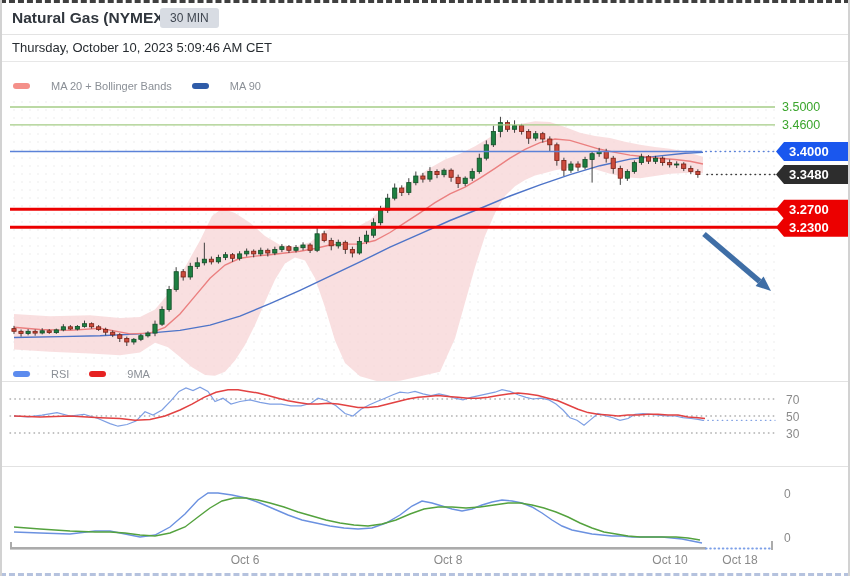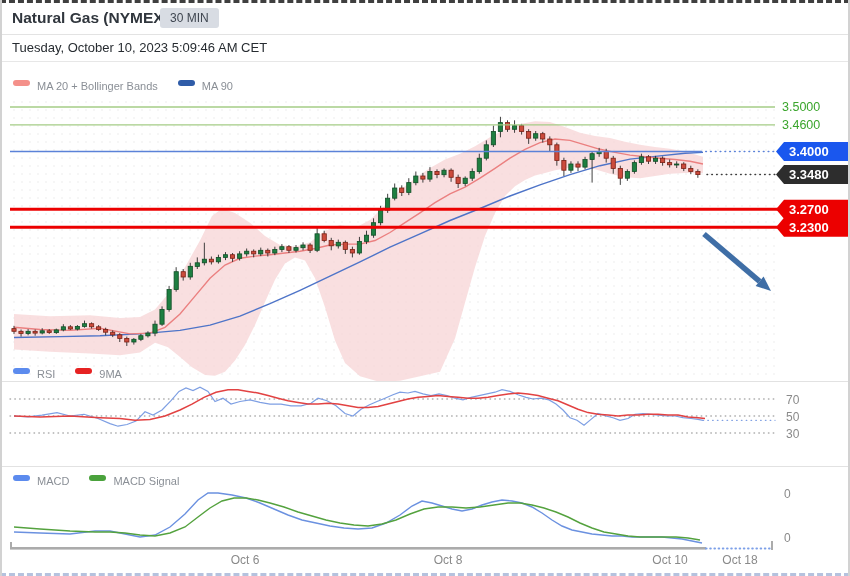--- a/index.html
+++ b/index.html
@@ -14,39 +14,39 @@
   .title{position:absolute;left:12px;top:6px;font-size:15.5px;font-weight:bold;color:#30363d;}
   .badge{position:absolute;left:160px;top:5px;background:#d8dce3;color:#3f4650;
          font-size:12px;padding:3px 10px;border-radius:3px;}
   .dateline{position:absolute;left:12px;top:40px;font-size:13px;color:#272c31;}
   .sep{position:absolute;left:0;width:100%;height:1px;background:#e7e7e7;}
   .panel{position:absolute;left:0;width:850px;}
   .texture{position:absolute;left:10px;top:36px;width:766px;height:282px;
            background-image:radial-gradient(rgba(0,0,0,0.035) 1px,transparent 1px);
            background-size:8px 8px;}
   .legend{position:absolute;display:flex;gap:20px;align-items:center;z-index:5;}
-  .legend .li{display:flex;gap:7px;font-size:11px;color:#8a8f96;}
+  .legend .li{display:flex;align-items:center;gap:21px;font-size:11px;color:#8a8f96;}
   .sw{display:inline-block;width:17px;height:6px;border-radius:3px;}
   .credit{position:absolute;right:13px;top:17px;font-size:11px;color:#b2b2b2;z-index:5;}
   svg{position:absolute;left:0;top:0;}
 </style>
 </head>
 <body>
 
 <div class="page">
   <div class="edge top"></div>
   <div class="edge bottom"></div>
   <div class="edge left"></div>
   <div class="edge right"></div>
 
   <div class="header">
     <span class="title">Natural Gas (NYMEX)</span>
     <span class="badge">30 MIN</span>
   </div>
-  <div class="dateline">Tuesday, October 10, 2023 5:09:46 AM CET</div>
+  <div class="dateline">Thursday, October 10, 2023 5:09:46 AM CET</div>
   <div class="sep" style="top:61px"></div>
 
   <div class="panel" style="top:62px;height:319px">
     <div class="texture"></div>
     <div class="legend" style="left:13px;top:18px">
       <span class="li">
         <i class="sw" style="background: rgb(244, 144, 138);"></i>
         <span>MA 20 + Bollinger Bands</span>
       </span>
       <span class="li">
@@ -304,30 +304,20 @@
         <text x="786" y="77.5" fill="#8a8a8a" font-size="12" font-family="Liberation Sans, sans-serif">30</text>
         <polyline points="14,56.0 28,56.9 42,55.1 57,52.6 70,56.0 84,54.3 98,58.5 110,63.6 118,66.2 127,64.5 136,61.1 145,51.8 153,55.1 162,50.0 171,40.7 179,31.4 186,27.9 193,30.5 200,27.1 208,31.4 215,41.5 223,38.2 231,44.1 240,41.5 250,39.9 260,42.4 270,44.1 281,44.1 291,45.8 301,45.8 311,43.3 318,38.2 327,40.7 336,45.8 345,53.5 353,56.0 361,49.2 369,45.0 377,41.5 385,38.2 393,34.8 400,32.2 408,33.0 415,31.4 423,33.9 431,35.6 439,33.9 447,35.6 455,38.2 463,39.9 471,37.3 479,35.6 487,33.9 495,32.2 502,29.7 510,31.4 518,34.8 526,37.3 533,39.0 541,38.2 549,39.9 556,44.1 563,50.0 570,57.7 577,60.3 584,65.3 591,59.4 598,53.5 606,56.0 613,57.7 620,60.3 628,58.5 635,54.3 643,53.5 651,54.3 659,55.1 667,56.0 675,56.0 683,57.7 691,58.5 698,59.4 703,60.3" fill="none" stroke="#7e9fe3" stroke-width="1.2"></polyline>
         <polyline points="14,56.0 40,56.9 70,56.0 100,57.7 120,58.5 135,60.3 150,59.4 165,56.0 180,50.0 192,44.1 204,37.3 216,32.2 228,29.7 238,29.7 248,31.4 258,33.0 268,35.6 278,38.2 288,40.7 298,42.4 308,44.1 318,44.1 328,43.3 338,44.1 348,45.8 358,47.5 368,47.5 378,46.6 388,44.1 398,41.5 408,39.0 418,37.3 428,36.5 438,35.6 448,36.5 458,37.3 468,38.2 478,38.2 488,37.3 498,35.6 508,33.9 518,33.0 528,33.9 538,35.6 548,38.2 558,40.7 568,45.0 578,49.2 588,52.6 598,54.3 608,55.1 618,56.0 628,55.1 638,55.1 648,54.3 658,54.3 668,55.1 678,55.1 688,56.9 698,57.7 705,58.5" fill="none" stroke="#e24242" stroke-width="1.5"></polyline>
         <line x1="703" y1="60.3" x2="775" y2="60.3" stroke="#7e9fe3" stroke-width="1.3" stroke-dasharray="0.6 4.2" stroke-linecap="round"></line>
       </svg>
   </div>
 
   <div class="sep" style="top:466px;background:#e2e2e2"></div>
 
   <div class="panel" style="top:467px;height:109px">
-    <div class="legend" style="left:13px;top:8px">
-      <span class="li">
-        <i class="sw" style="background: rgb(92, 139, 238);"></i>
-        <span>MACD</span>
-      </span>
-      <span class="li">
-        <i class="sw" style="background: rgb(74, 162, 60);"></i>
-        <span>MACD Signal</span>
-      </span>
-    </div>
     <svg id="svg-macd" width="850" height="109" viewBox="0 0 850 109">
         <polyline points="14,65 40,66 70,67 95,64 110,64 125,67 140,70 155,68 170,60 185,47 198,33 208,26 218,26 232,28 246,31 260,36 274,42 288,48 302,53 316,56 330,59 344,61 358,62 372,61 386,56 400,48 412,39 422,34 432,36 442,39 452,42 462,44 472,42 482,38 492,35 502,33 512,34 522,36 532,40 542,46 552,53 562,59 572,63 582,65 592,67 602,68 612,69 622,69 632,70 642,70 652,70 662,70 672,71 682,72 692,74 702,76" fill="none" stroke="#6b91e0" stroke-width="1.4"></polyline>
         <polyline points="14,60 40,62 70,64 95,65 110,65 125,66 140,68 155,69 170,66 185,60 198,50 210,41 222,34 234,31 246,31 258,33 270,36 284,40 298,45 312,49 326,53 340,56 354,58 368,59 382,57 396,53 410,47 424,42 438,40 452,40 466,41 480,40 494,38 508,36 520,36 532,38 544,41 556,45 568,50 580,56 592,61 604,65 616,67 628,69 640,70 652,70 664,70 676,70 688,71 700,73" fill="none" stroke="#54a23e" stroke-width="1.4"></polyline>
         <text x="784" y="30.5" fill="#8a8a8a" font-size="12" font-family="Liberation Sans, sans-serif">0</text>
         <text x="784" y="74.5" fill="#8a8a8a" font-size="12" font-family="Liberation Sans, sans-serif">0</text>
         <rect x="10" y="80" width="696" height="2.6" fill="#ababab"></rect>
         <line x1="11" y1="75" x2="11" y2="80" stroke="#ababab" stroke-width="2"></line>
         <line x1="706" y1="81.5" x2="771" y2="81.5" stroke="#7da0e8" stroke-width="2" stroke-dasharray="0.6 3.6" stroke-linecap="round"></line>
         <line x1="772" y1="74" x2="772" y2="83" stroke="#ababab" stroke-width="2"></line>
         <text x="245" y="97" fill="#8a8a8a" font-size="12" font-family="Liberation Sans, sans-serif" text-anchor="middle">Oct 6</text>

